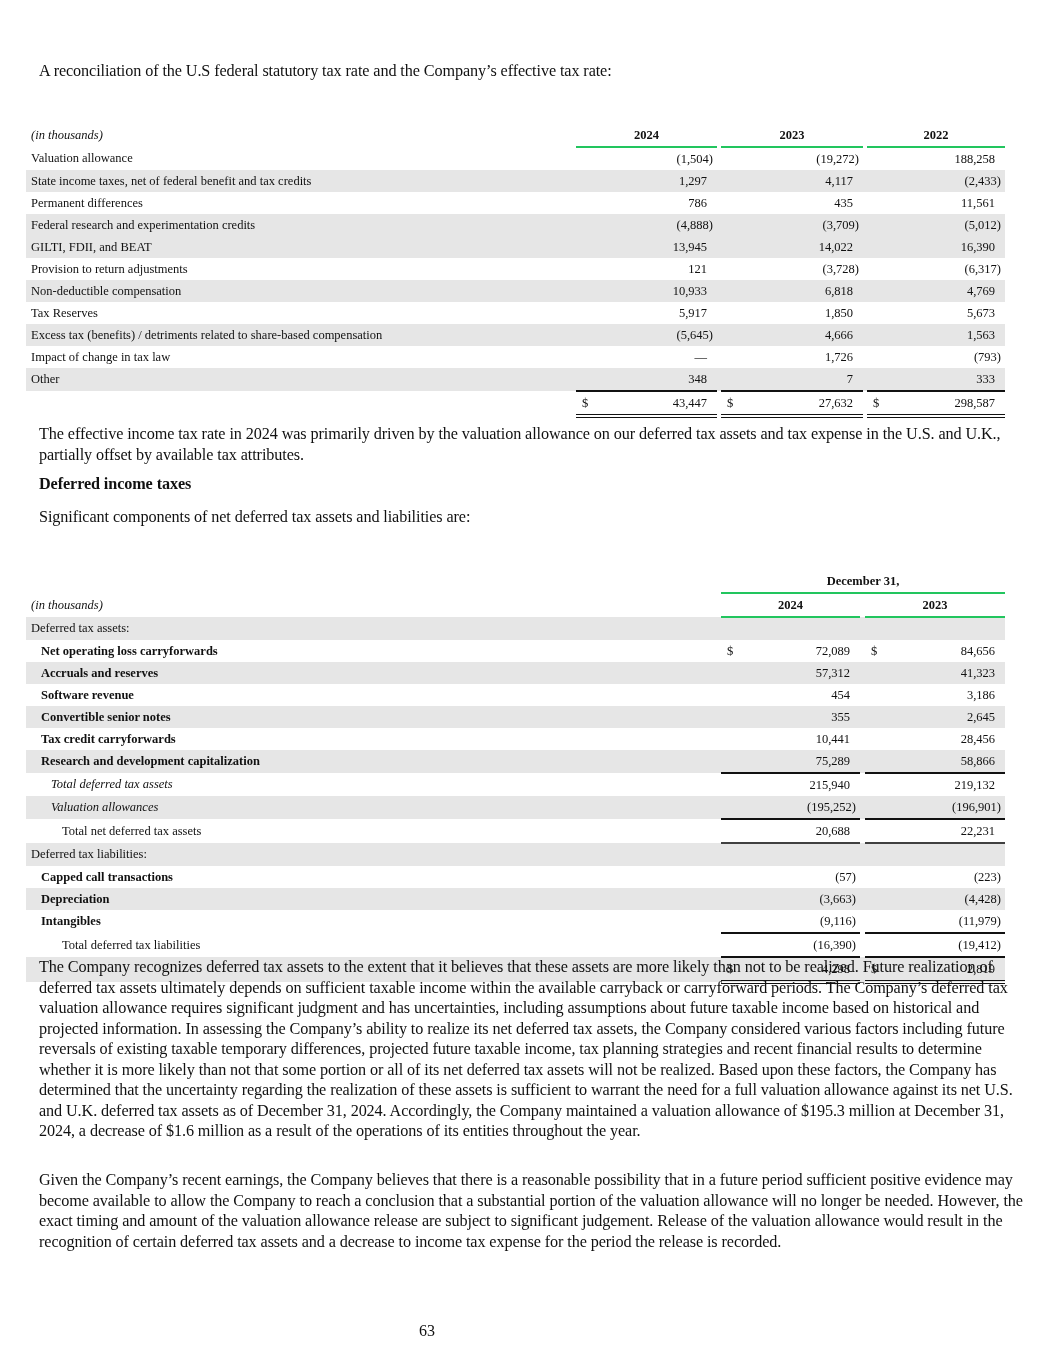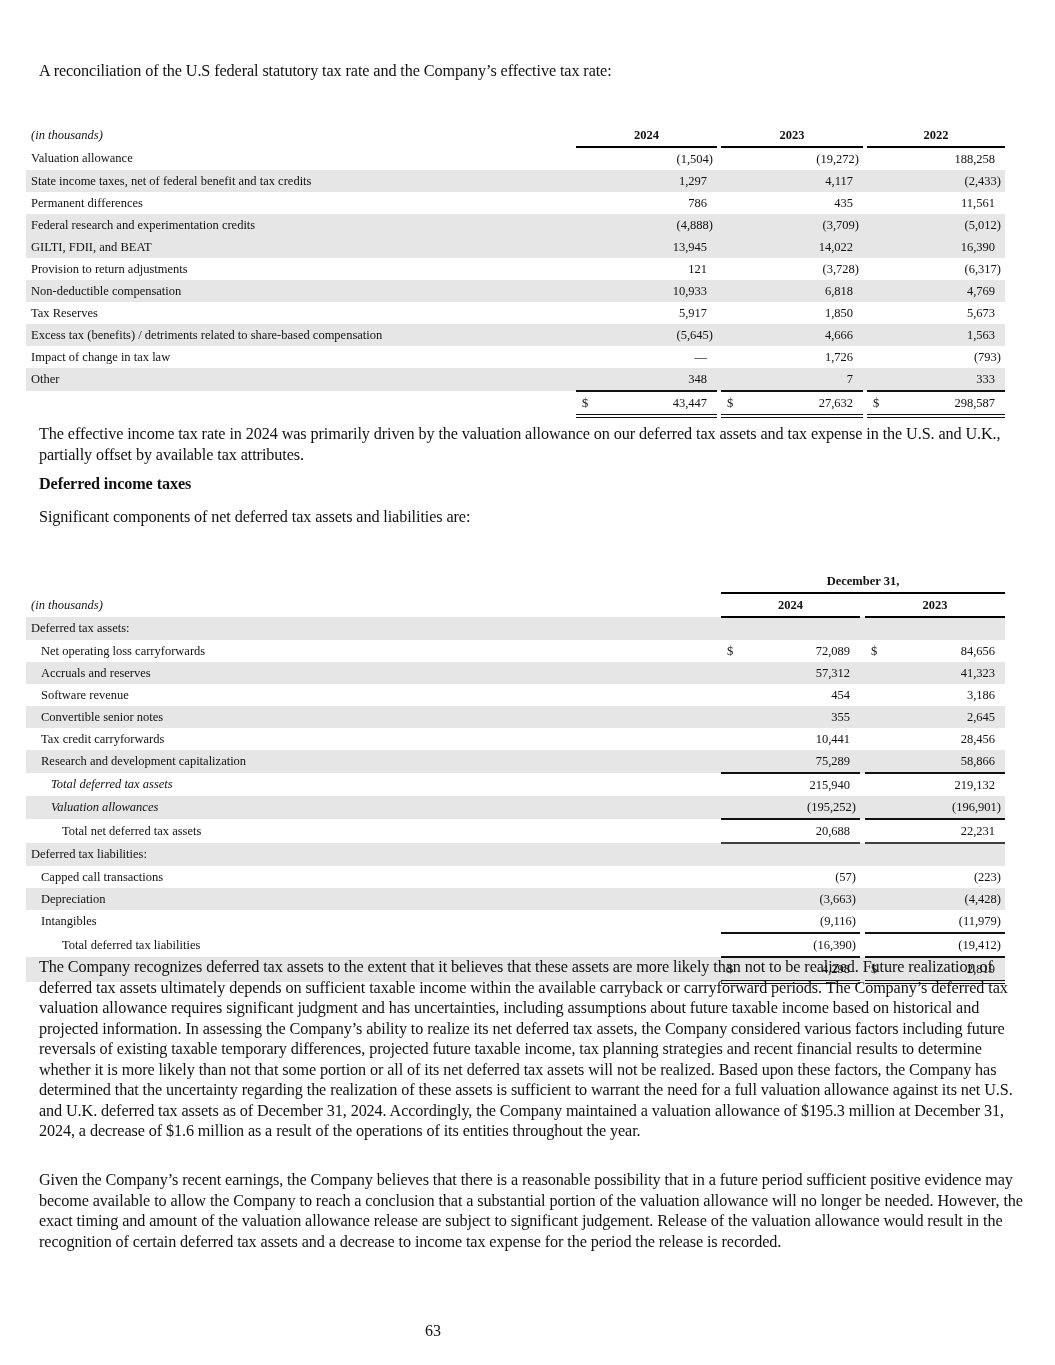--- a/index.html
+++ b/index.html
@@ -12,33 +12,33 @@
     font-size: 16.2px; line-height: 20.5px; letter-spacing: -0.1px;
   }
   .heading-b { font-weight: bold; }
   table.fin {
     position: absolute; left: 26px; border-collapse: collapse;
     font-size: 12.5px; table-layout: fixed; margin-top: 40px;
   }
   table.fin td { padding: 0; height: 22px; vertical-align: middle; white-space: nowrap; }
   table.fin tr.shade td.s { background: #e6e6e6; }
   .lbl { padding-left: 5px !important; }
-  .ind1 { padding-left: 15px !important; }
+  .ind1 { padding-left: 15px !important; font-weight: bold; }
   .ind2 { padding-left: 25px !important; font-style: italic; }
   .ind3 { padding-left: 36px !important; }
   .hdr-it { font-style: italic; }
-  .yr { text-align: center; font-weight: bold; border-bottom: 2px solid #000000; }
+  .yr { text-align: center; font-weight: bold; border-bottom: 2px solid #22c55e; }
   .gap { width: 4px; }
   .dol { text-align: left; padding-left: 6px !important; }
   .num { text-align: right; }
   .pos { padding-right: 10px !important; }
   .neg { padding-right: 4px !important; }
   .top1 { border-top: 2px solid #111; }
   .dbl { border-bottom: 4px double #111; }
-  .page-num { position: absolute; left: 6px; width: 854px; top: 1322px; text-align: center; font-size: 16px; }
+  .page-num { position: absolute; left: 0; width: 854px; top: 1322px; text-align: center; font-size: 16px; }
 </style>
 </head>
 <body>
 
 <div class="para" style="top:61px;">A reconciliation of the U.S federal statutory tax rate and the Company’s effective tax rate:</div>
 
 <table class="fin" id="recon-table" style="top:84px; width:979px;">
   <colgroup>
     <col style="width:550px">
       <col style="width:26px">

